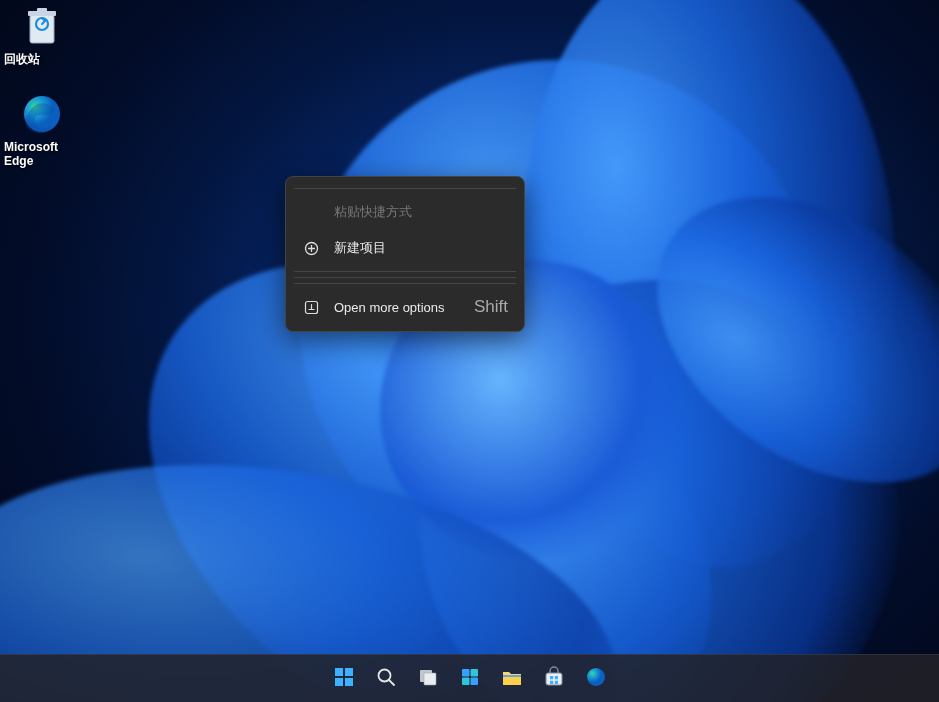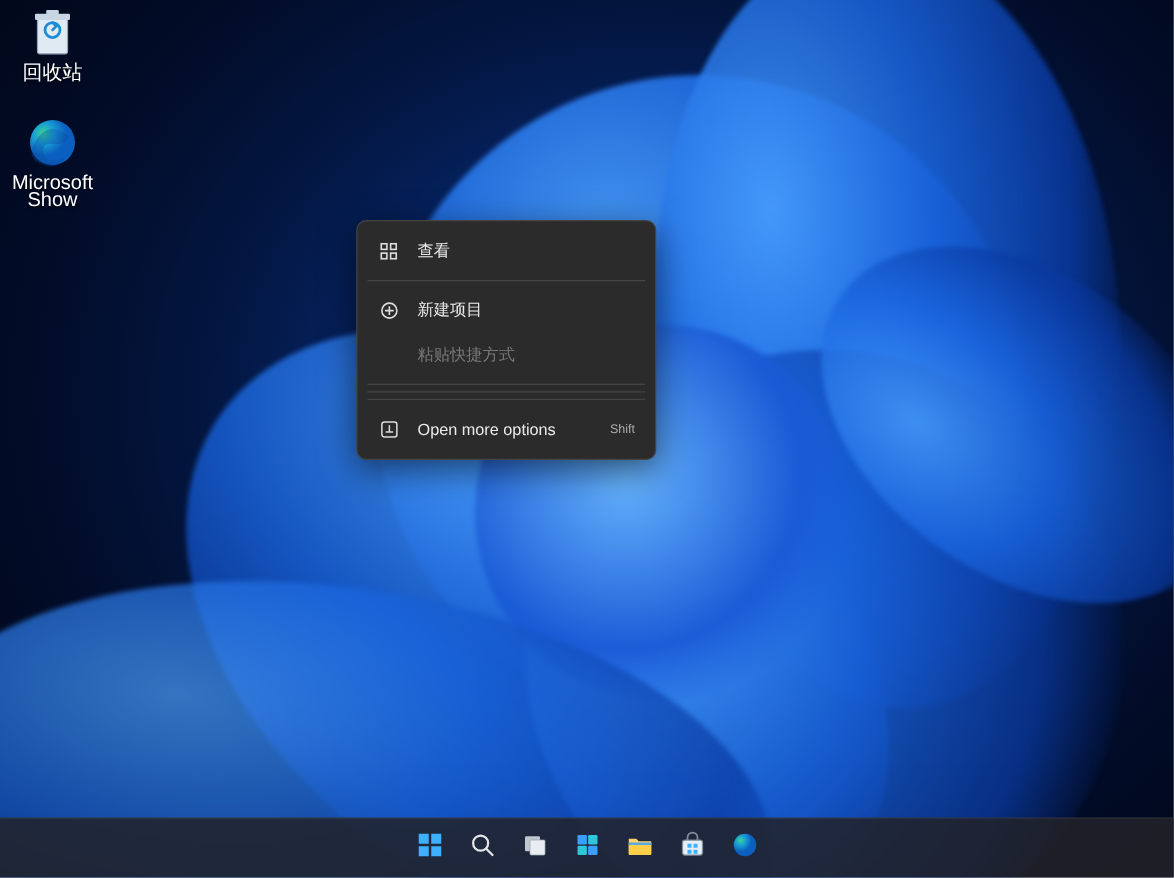--- a/index.html
+++ b/index.html
@@ -24,22 +24,22 @@
     .p1 { width: 520px; height: 520px; left: 300px; top: 60px; transform: rotate(15deg); opacity:.9;}
     .p2 { width: 380px; height: 600px; left: 520px; top: -40px; transform: rotate(-20deg) skewX(-10deg); opacity:.85;}
     .p3 { width: 620px; height: 420px; left: 120px; top: 300px; transform: rotate(35deg); opacity:.8;}
     .p4 { width: 480px; height: 480px; left: 420px; top: 280px; transform: rotate(-40deg); opacity:.75;}
     .p5 { width: 300px; height: 300px; left: 380px; top: 260px; background: radial-gradient(circle at 40% 40%, #6ab8ff 0%, #1a5ad6 55%, transparent 75%); opacity:.95;}
     .p6 { width: 700px; height: 350px; left: -80px; top: 470px; transform: rotate(8deg); opacity:.7;}
     .p7 { width: 240px; height: 360px; left: 700px; top: 160px; transform: rotate(-55deg); opacity:.8;}
 
     
     .desktop-icon {
-      position: absolute; width: 76px; text-align: center; color: #fff;
-      font-size: 16px; cursor: default;
+      position: absolute; width: 76px; color: #fff;
+      font-size: 12px; cursor: default; font-weight: bold;
     }
     .desktop-icon .label {
       margin-top: 4px; line-height: 14px; text-shadow: 0 1px 2px rgba(0,0,0,.8);
     }
     .desktop-icon svg { display: block; margin: 0 auto; }
 
     
     .context-menu {
       position: absolute; left: 285px; top: 176px;
       width: 240px;
@@ -61,21 +61,21 @@
     .context-menu .item.disabled { color: #777; }
     .context-menu .ico {
       width: 18px; height: 18px; margin-right: 14px;
       display: inline-flex; align-items: center; justify-content: center;
       flex-shrink: 0;
     }
     .context-menu .sep {
       height: 1px; background: #454545; margin: 5px 4px;
     }
     .context-menu .shortcut {
-      position: absolute; right: 12px; color: #aaa; font-size: 10px;
+      position: absolute; right: 12px; color: #aaa; font-size: 17px;
     }
     .context-menu .highlight-box {
       margin: 0 2px;
       border: 2px solid #ff3b30;
       border-radius: 2px;
     }
     .context-menu .highlight-box .item { padding: 7px 10px; }
 
     
     .taskbar {
@@ -124,53 +124,42 @@
           <stop offset="0%" stop-color="#39d693"></stop>
           <stop offset="45%" stop-color="#1a9fd4"></stop>
           <stop offset="100%" stop-color="#0b5fbf"></stop>
         </radialGradient>
       </defs>
       <circle cx="22" cy="22" r="18" fill="url(#egrad)"></circle>
       <path d="M9 20 q10 -16 26 -3 q-3 8 -14 6 q-8 -1 -6 8 q3 9 17 3 q-6 12 -22 4 q-9 -6 -1 -18" fill="#0a4aa0" opacity=".35"></path>
     </svg>
   </span>
   <div class="label" style="white-space:pre-line;">Microsoft
-Show</div>
+Edge</div>
 </div>
 
 <div class="context-menu">
 
-  <div class="item">
-    <span class="ico">
-      <svg width="14" height="14" viewBox="0 0 14 14" stroke="#ddd" fill="none" stroke-width="1.3">
-        <rect x="1" y="1" width="4.5" height="4.5"></rect>
-          <rect x="8.5" y="1" width="4.5" height="4.5"></rect>
-        <rect x="1" y="8.5" width="4.5" height="4.5"></rect>
-          <rect x="8.5" y="8.5" width="4.5" height="4.5"></rect>
-      </svg>
-    </span>
-    <span>查看</span>
-  </div>
-
-
-  <div class="sep"></div>
+
+
+  <div class="sep"></div>
+
+  <div class="item disabled">
+    <span class="ico"></span>
+    <span>粘贴快捷方式</span>
+  </div>
 
   <div class="item">
     <span class="ico">
       <svg width="15" height="15" viewBox="0 0 15 15" stroke="#ddd" fill="none" stroke-width="1.3">
         <circle cx="7.5" cy="7.5" r="6"></circle>
           <path d="M7.5 4 v7 M4 7.5 h7"></path>
       </svg>
     </span>
     <span>新建项目</span>
-  </div>
-
-  <div class="item disabled">
-    <span class="ico"></span>
-    <span>粘贴快捷方式</span>
   </div>
 
   <div class="sep"></div>
 
 
 
   <div class="sep"></div>
 
 
   <div class="sep"></div>

